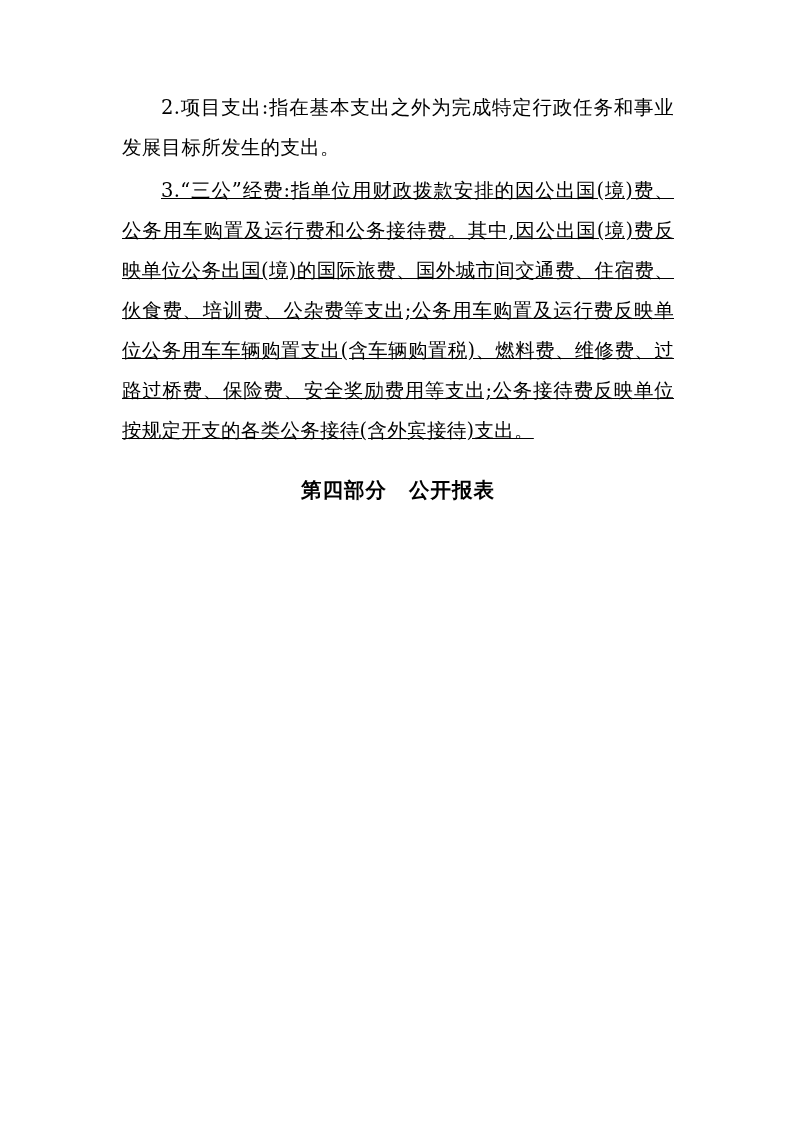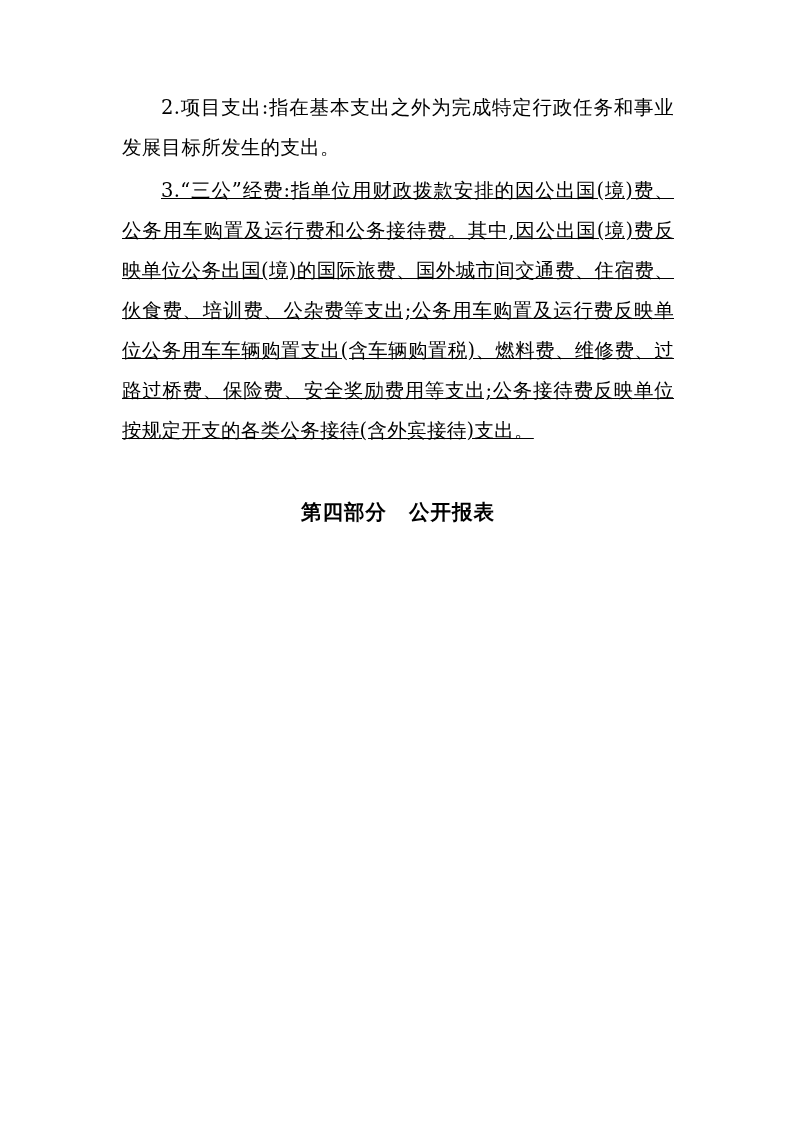--- a/index.html
+++ b/index.html
@@ -35,21 +35,21 @@
     text-indent: 2em;
     margin: 0 0 3px 0;
     letter-spacing: 0.3px;
     font-family: "DejaVu Serif", "Liberation Serif", serif;
   }
   .para.last {
     margin-bottom: 0;
     text-decoration: underline;
   }
   .section-title {
-    margin-top: 44px;
+    margin-top: 22px;
     font-size: 20.5px;
     line-height: 34px;
     font-weight: bold;
     text-align: center;
     letter-spacing: 1px;
     font-family: "DejaVu Serif", "Liberation Serif", serif;
   }
   .section-title .gap {
     display: inline-block;
     width: 22px;

